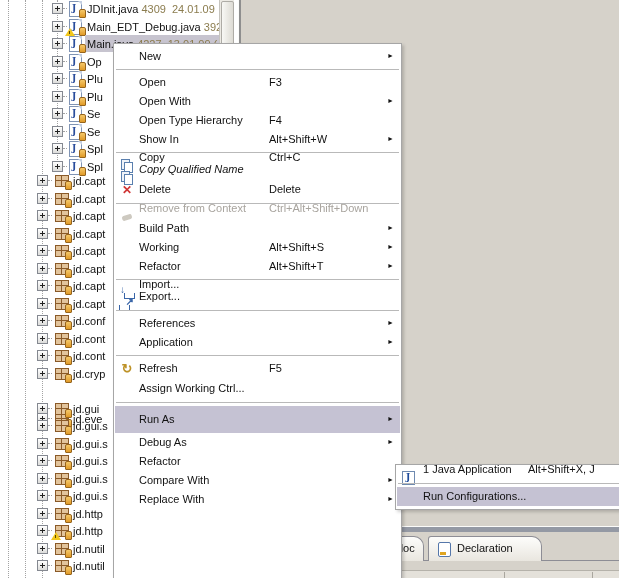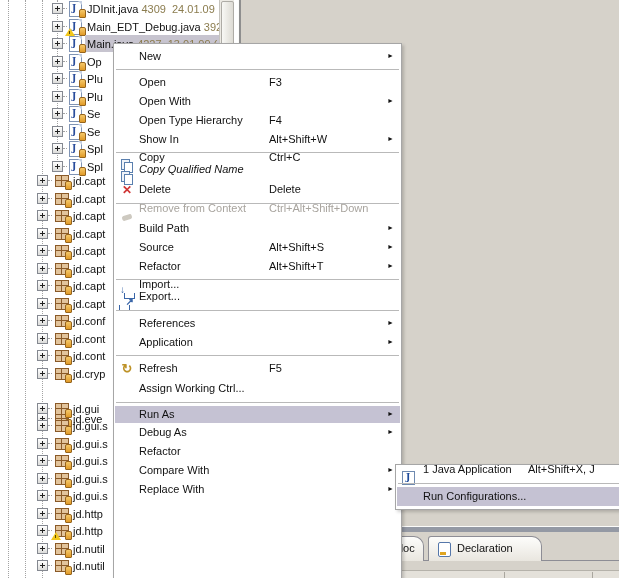--- a/index.html
+++ b/index.html
@@ -497,21 +497,21 @@
     <div class="menu-item disabled" style="height: 20px;">
       <div class="mi-icon icon-remove"></div>
       <span class="mi-label">Remove from Context</span>
       <span class="mi-shortcut">Ctrl+Alt+Shift+Down</span>
     </div>
     <div class="menu-item" style="height: 19px;">
       <span class="mi-label">Build Path</span>
       <span class="mi-arrow">►</span>
     </div>
     <div class="menu-item" style="height: 19px;">
-      <span class="mi-label">Source</span>
+      <span class="mi-label">Working</span>
       <span class="mi-shortcut">Alt+Shift+S</span>
       <span class="mi-arrow">►</span>
     </div>
     <div class="menu-item" style="height: 19px;">
       <span class="mi-label">Refactor</span>
       <span class="mi-shortcut">Alt+Shift+T</span>
       <span class="mi-arrow">►</span>
     </div>
     <div class="menu-sep"></div>
     <div class="menu-item" style="height: 20px;">
@@ -538,21 +538,21 @@
     <div class="menu-sep"></div>
     <div class="menu-item" style="height: 20px;">
       <div class="mi-icon icon-refresh"><span class="glyph">↻</span></div>
       <span class="mi-label">Refresh</span>
       <span class="mi-shortcut">F5</span>
     </div>
     <div class="menu-item" style="height: 20px;">
       <span class="mi-label">Assign Working Ctrl...</span>
     </div>
     <div class="menu-sep"></div>
-    <div class="menu-item" style="height: 17px;">
+    <div class="menu-item" style="height: 27px;">
       <div class="mi-hl"></div>
       <span class="mi-label">Run As</span>
       <span class="mi-arrow">►</span>
     </div>
     <div class="menu-item" style="height: 19px;">
       <span class="mi-label">Debug As</span>
       <span class="mi-arrow">►</span>
     </div>
     <div class="menu-item" style="height: 19px;">
       <span class="mi-label">Refactor</span>

